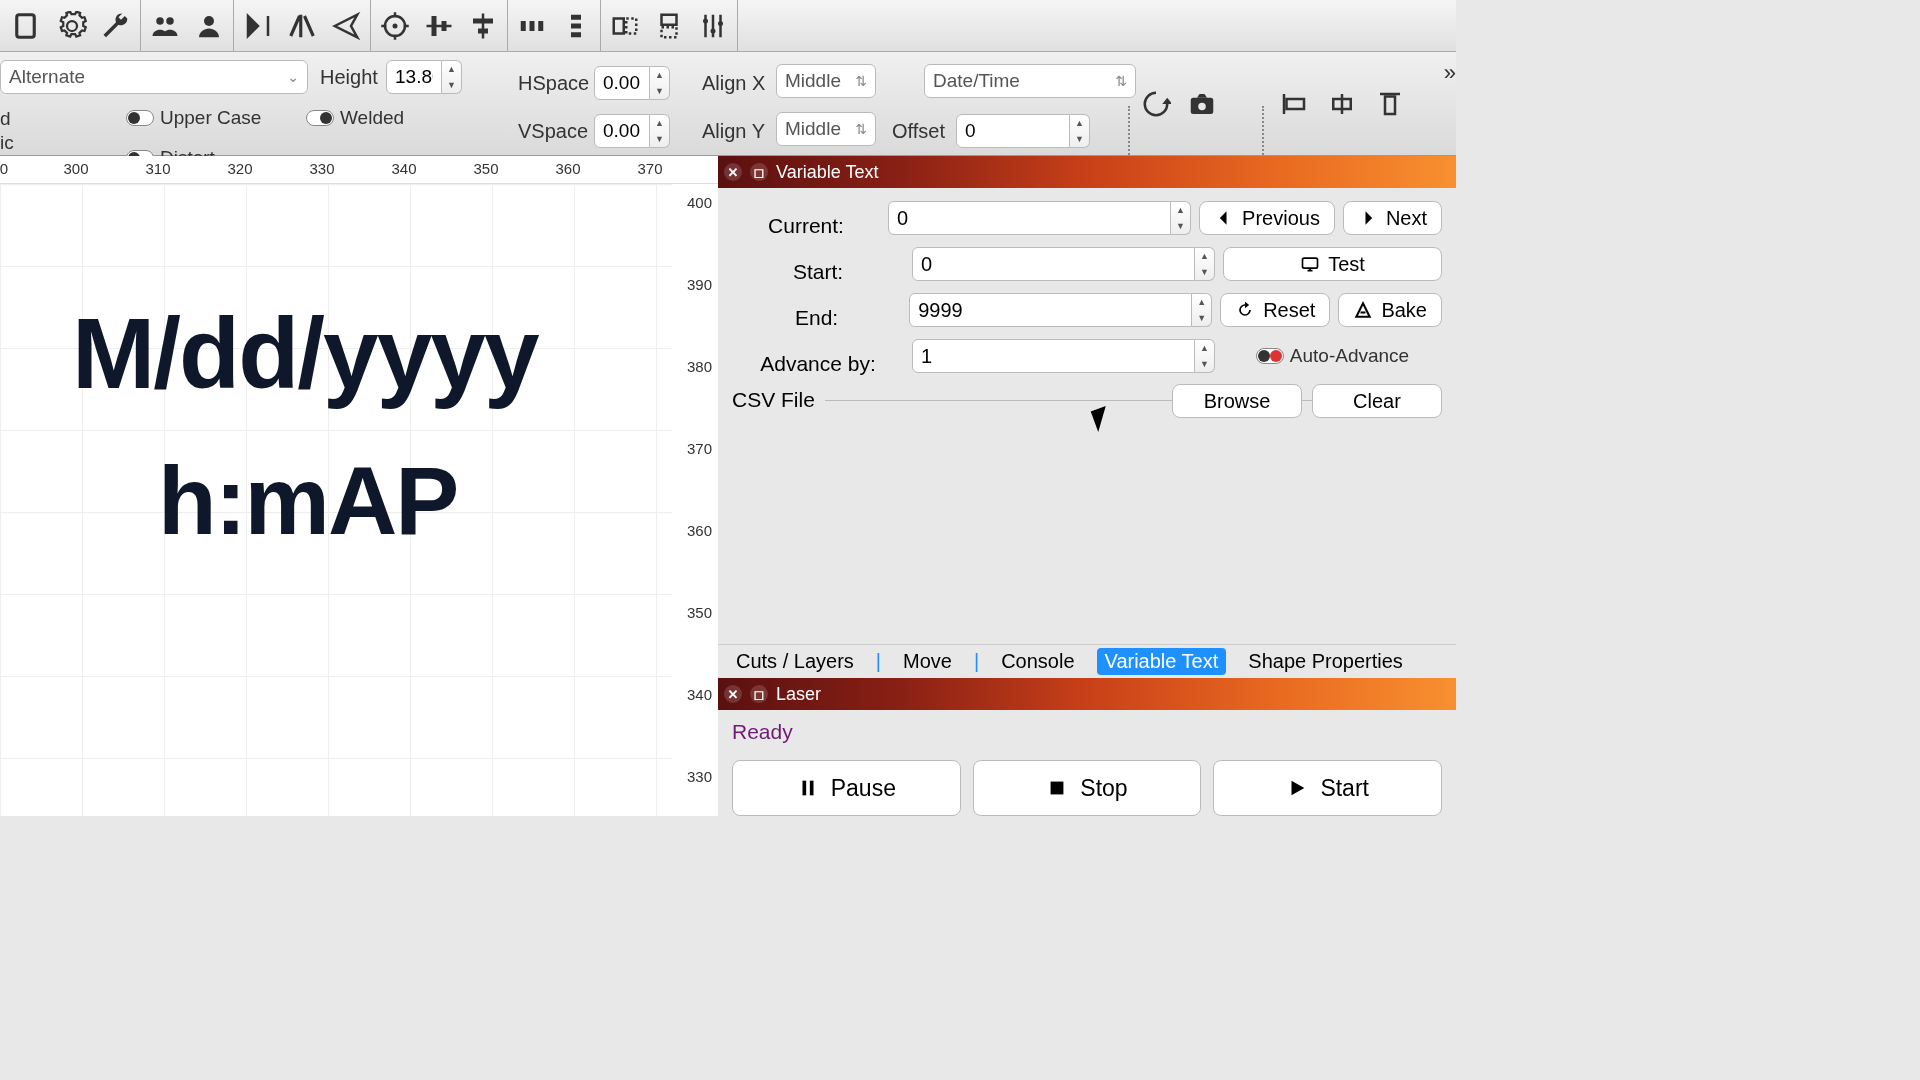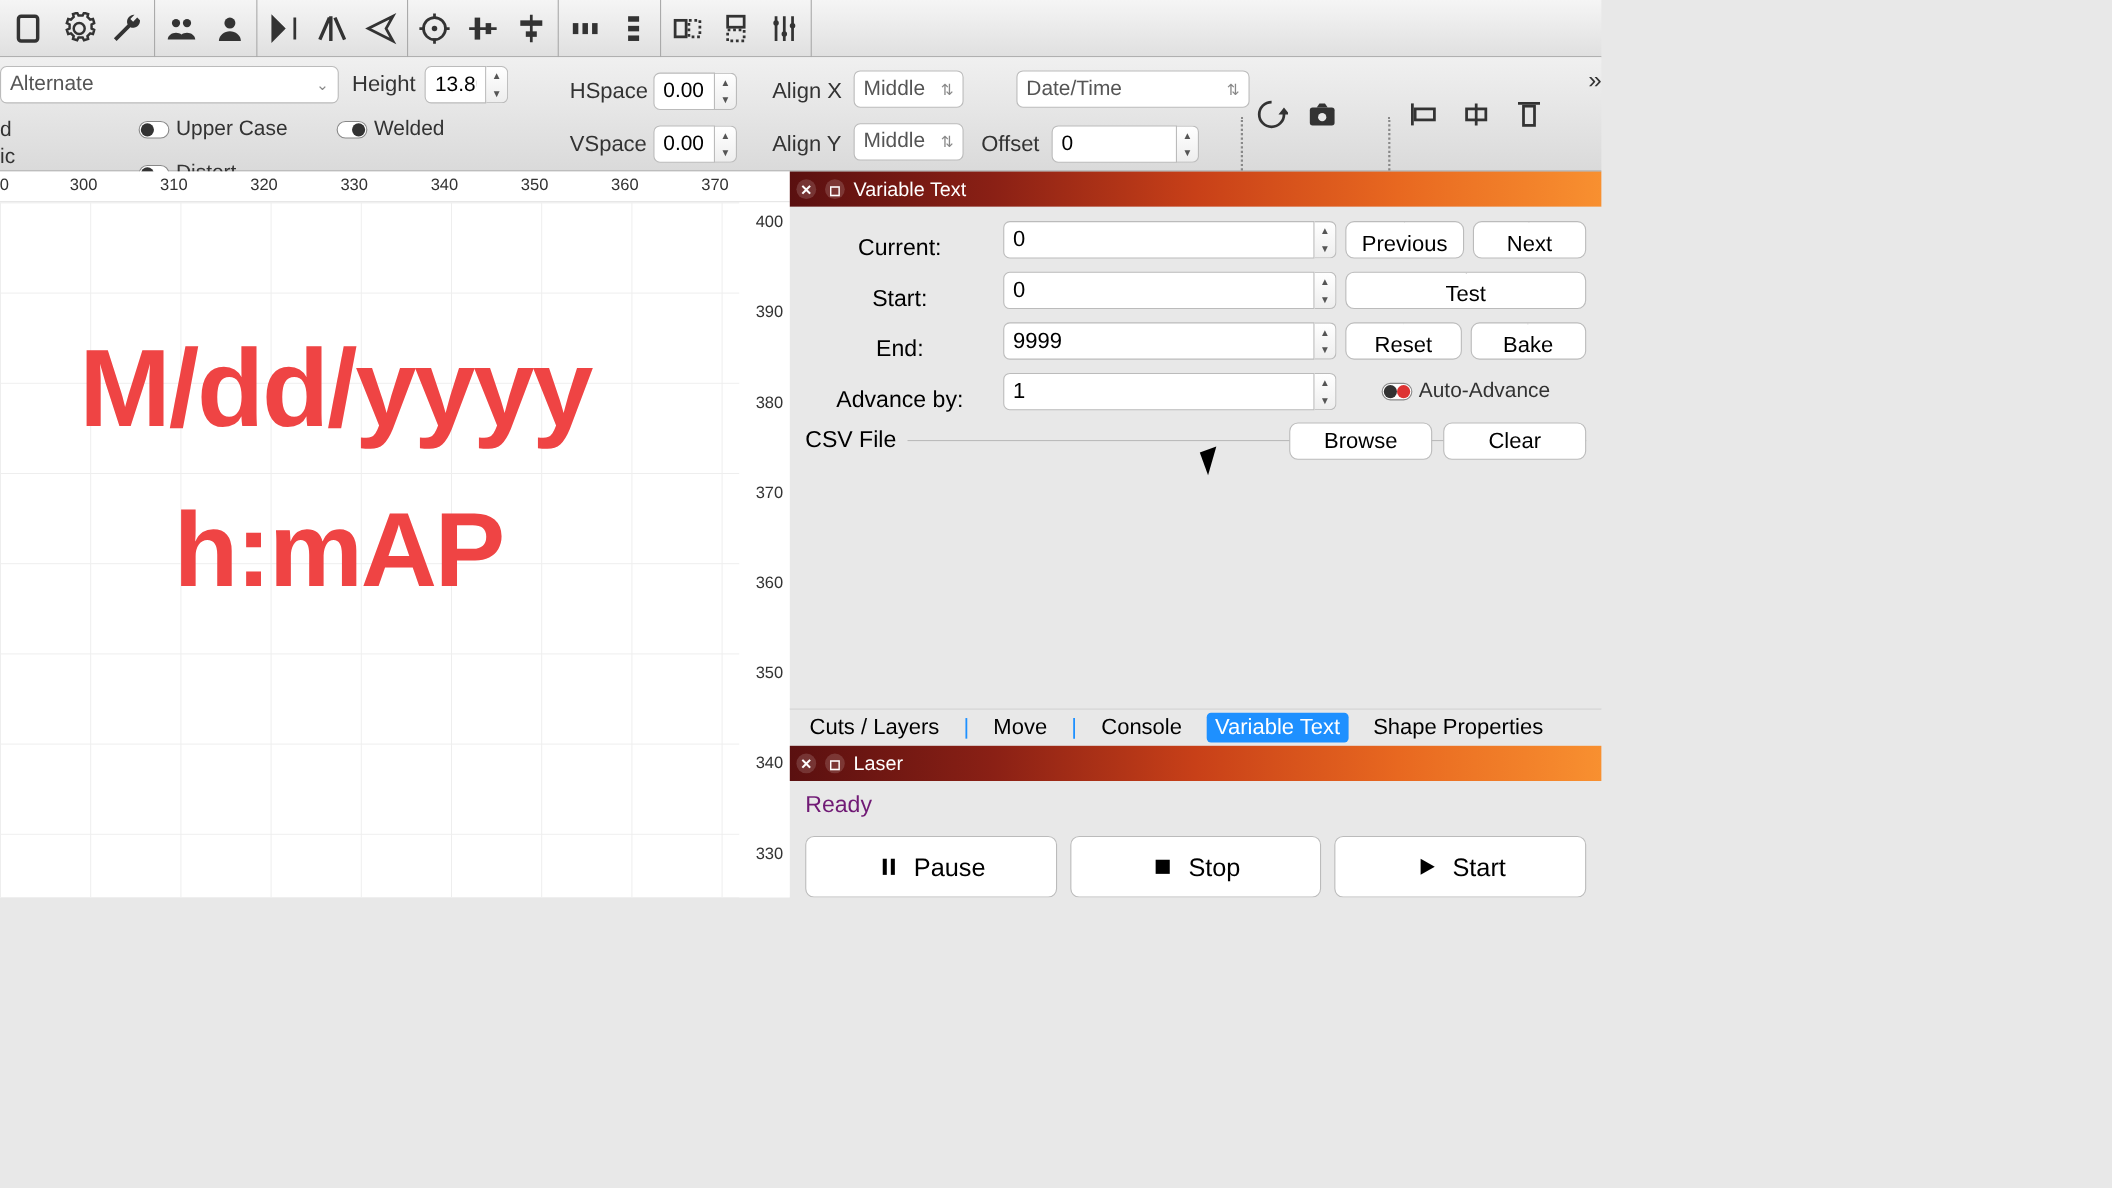--- a/index.html
+++ b/index.html
@@ -25,34 +25,34 @@
 .toggle-sw::after { content:''; position:absolute; width:12px; height:12px; border-radius:50%; background:#333; top:1px; left:1px; }
 .toggle-sw.on::after { left:auto; right:1px; background:#333; }
 
 
 .canvas-wrap { position: absolute; left: 0; top: 156px; width: 718px; height: 660px; background: #fff; }
 .ruler-h { position: absolute; top: 0; left: 0; right: 0; height: 28px; background: #fff; border-bottom: 1px solid #ddd; }
 .ruler-h span { position: absolute; top: 4px; font-size: 15px; color: #333; transform: translateX(-50%); }
 .ruler-v { position: absolute; top: 28px; right: 0; width: 46px; bottom: 0; background: #fff; }
 .ruler-v span { position: absolute; right: 6px; font-size: 15px; color: #333; transform: translateY(-50%); }
 .grid { position: absolute; top: 28px; left: 0; right: 46px; bottom: 0; background-image: linear-gradient(#eee 1px, transparent 1px), linear-gradient(90deg, #eee 1px, transparent 1px); background-size: 82px 82px; }
-.canvas-text { position: absolute; font-family: Arial, sans-serif; font-weight: 900; color: #ef4444; letter-spacing: -2px; }
+.canvas-text { position: absolute; font-family: Arial, sans-serif; font-weight: 900; color: #0f172a; letter-spacing: -2px; }
 
 
 .right-col { position: absolute; left: 718px; top: 156px; right: 0; bottom: 0; display: flex; flex-direction: column; }
 .panel-hdr { height: 32px; background: linear-gradient(90deg, #5a1010 0%, #8a2015 25%, #c84018 50%, #e86820 75%, #f89030 100%); display: flex; align-items: center; padding: 0 6px; gap: 8px; }
 .panel-hdr-btn { width: 18px; height: 18px; border-radius: 50%; background: rgba(255,255,255,0.15); display: flex; align-items: center; justify-content: center; color: #fff; font-size: 13px; font-weight: bold; }
 .panel-title { color: #fff; font-size: 18px; font-weight: 500; }
 
 .vt-body { background: #e8e8e8; padding: 10px 14px; flex: 1; position: relative; }
 .vt-row { display: flex; align-items: center; margin-bottom: 6px; gap: 8px; }
 .vt-label { width: 172px; text-align: center; font-size: 21px; color: #000; margin-top: 16px; }
 .vt-input { flex: 0 0 152px; display: flex; }
 .vt-input input { flex:1; background: #fff; border: 1px solid #bbb; border-radius: 6px 0 0 6px; height: 34px; padding: 0 8px; font-size: 20px; outline: none; }
-.vt-btn { background: #fff; border: 1px solid #bbb; border-radius: 8px; height: 34px; display: flex; align-items: center; justify-content: center; gap: 8px; font-size: 20px; color: #000; padding: 0 14px; flex-direction: column; }
+.vt-btn { background: #fff; border: 1px solid #bbb; border-radius: 8px; height: 34px; display: flex; align-items: center; justify-content: center; gap: 8px; font-size: 20px; color: #000; padding: 0 14px; }
 .vt-btn svg { width: 20px; height: 20px; fill: #000; }
 .vt-btn-wide { flex: 1; }
 
 .csv-label { font-size: 21px; color: #000; font-weight: 500; margin-top: 6px; }
 
 .tabstrip { display: flex; background: #e8e8e8; border-top: 1px solid #ccc; height: 34px; align-items: center; padding: 0 10px; gap: 14px; }
 .tab { font-size: 20px; color: #000; padding: 2px 8px; border-radius: 4px; }
 .tab.active { background: #1e90ff; color: #fff; }
 .tab-sep { color: #1e90ff; font-size: 20px; }
 

